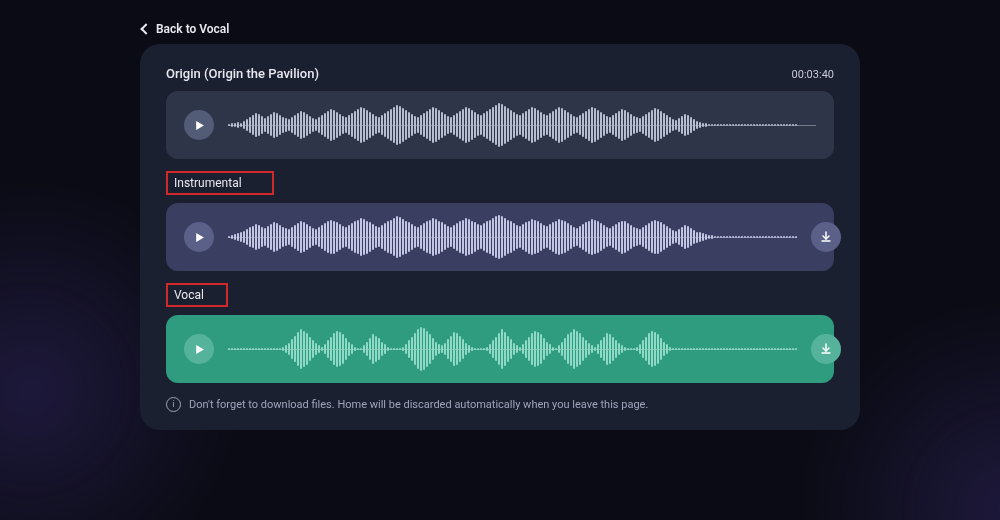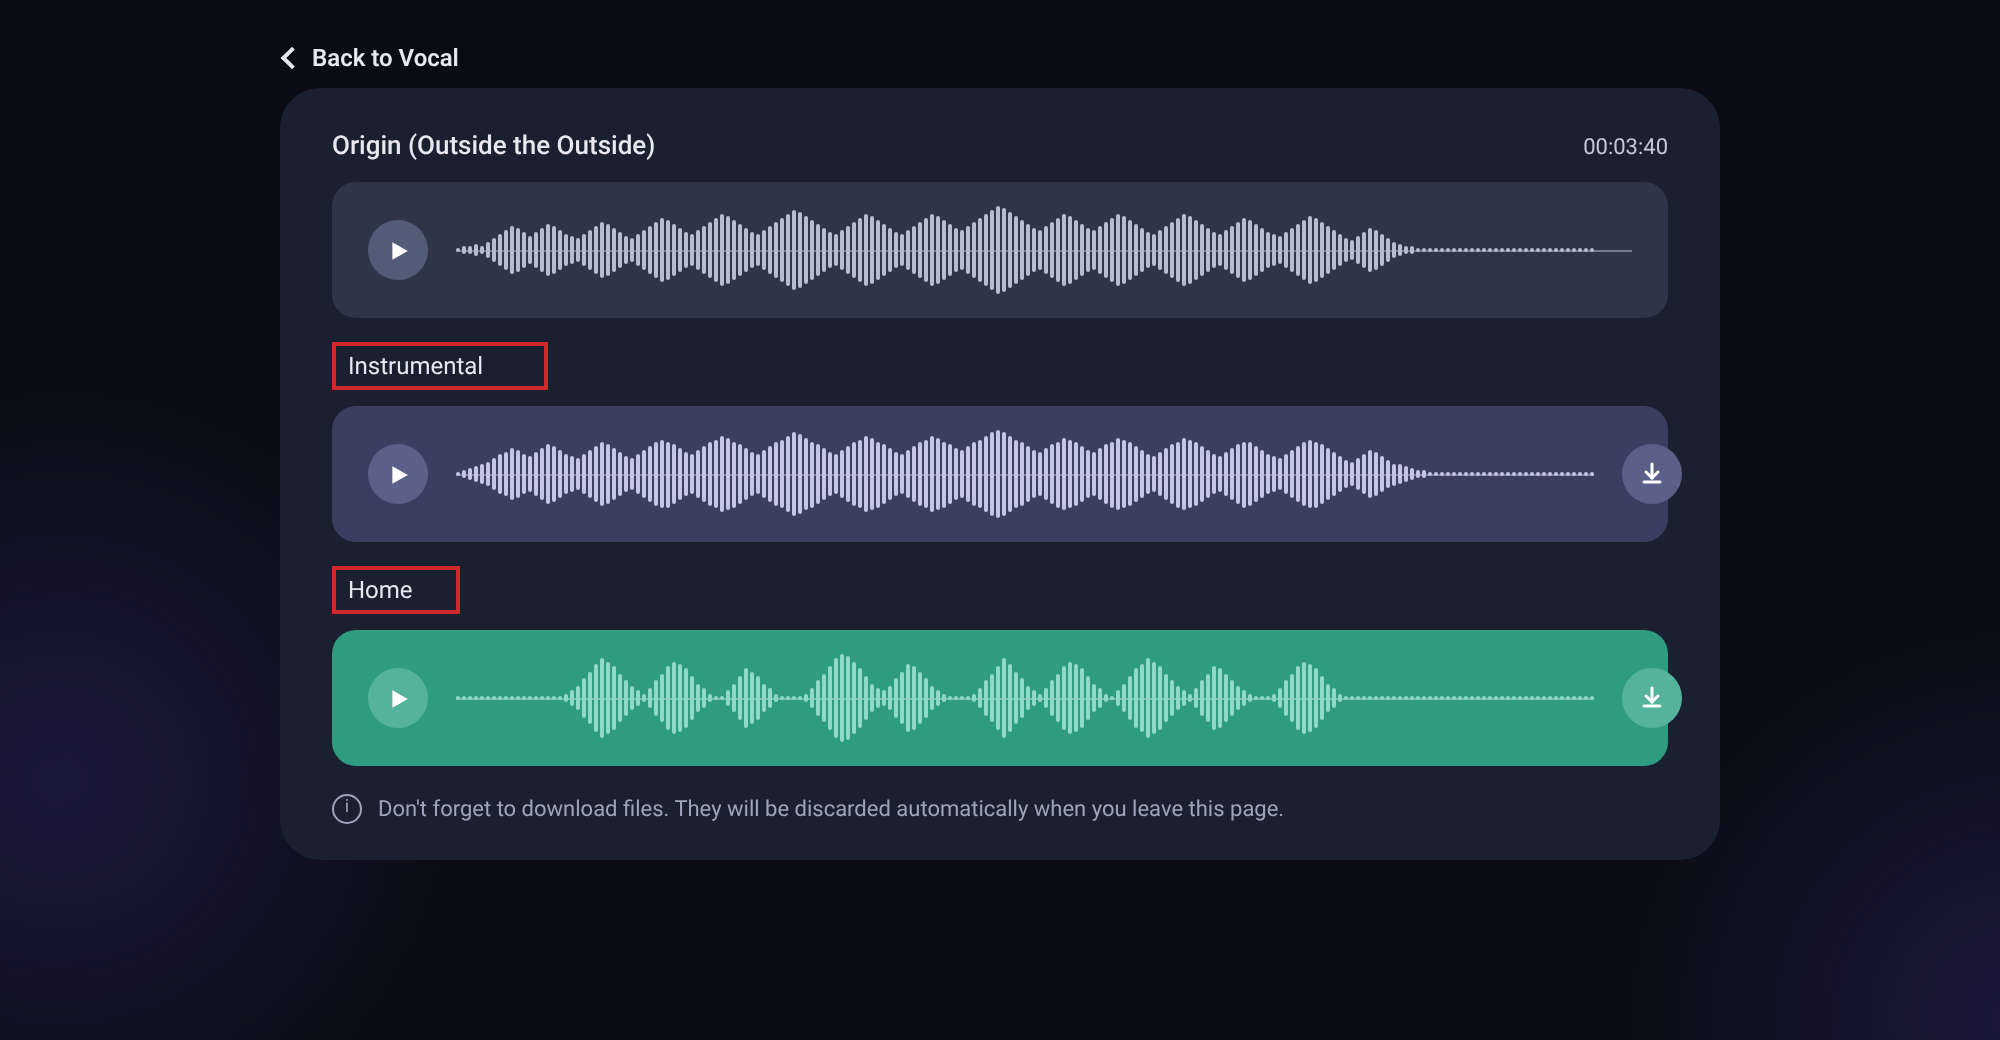--- a/index.html
+++ b/index.html
@@ -193,21 +193,21 @@
 <div class="container">
 
   <div class="back-link">
     <span class="chev"></span>
     <span>Back to Vocal</span>
   </div>
 
   <div class="panel">
 
     <div class="header-row">
-      <div class="title">Origin (Outside the Outside)</div>
+      <div class="title">Origin (Origin the Pavilion)</div>
       <div class="duration">00:03:40</div>
     </div>
 
     
     <div class="track origin">
       <div class="play-btn">
         <svg width="11" height="11" viewBox="0 0 10 10">
             <path d="M2 1 L9 5 L2 9 Z" fill="#ffffff"></path>
           </svg>
       </div>
@@ -610,21 +610,21 @@
       <div class="download-btn">
         <svg width="14" height="14" viewBox="0 0 14 14" fill="none" stroke="#ffffff" stroke-width="1.5" stroke-linecap="round" stroke-linejoin="round">
             <path d="M7 2 V9"></path>
             <path d="M4 6 L7 9 L10 6"></path>
             <path d="M3 11 H11"></path>
           </svg>
       </div>
     </div>
 
     
-    <div class="section-label hl" style="padding-right:22px;">Home</div>
+    <div class="section-label hl" style="padding-right:22px;">Vocal</div>
     <div class="track vocal">
       <div class="play-btn">
         <svg width="11" height="11" viewBox="0 0 10 10">
             <path d="M2 1 L9 5 L2 9 Z" fill="#ffffff"></path>
           </svg>
       </div>
       <div class="waveform">
         <div class="center-line"></div>
       <div class="bar" style="height: 2.44444px;"></div>
           <div class="bar" style="height: 2.44444px;"></div>
@@ -821,18 +821,18 @@
         <svg width="14" height="14" viewBox="0 0 14 14" fill="none" stroke="#ffffff" stroke-width="1.5" stroke-linecap="round" stroke-linejoin="round">
             <path d="M7 2 V9"></path>
             <path d="M4 6 L7 9 L10 6"></path>
             <path d="M3 11 H11"></path>
           </svg>
       </div>
     </div>
 
     <div class="footer-note">
       <span class="info-icon">i</span>
-      <span>Don't forget to download files. They will be discarded automatically when you leave this page.</span>
+      <span>Don't forget to download files. Home will be discarded automatically when you leave this page.</span>
     </div>
 
   </div>
 
 </div>
 
 </body></html>

